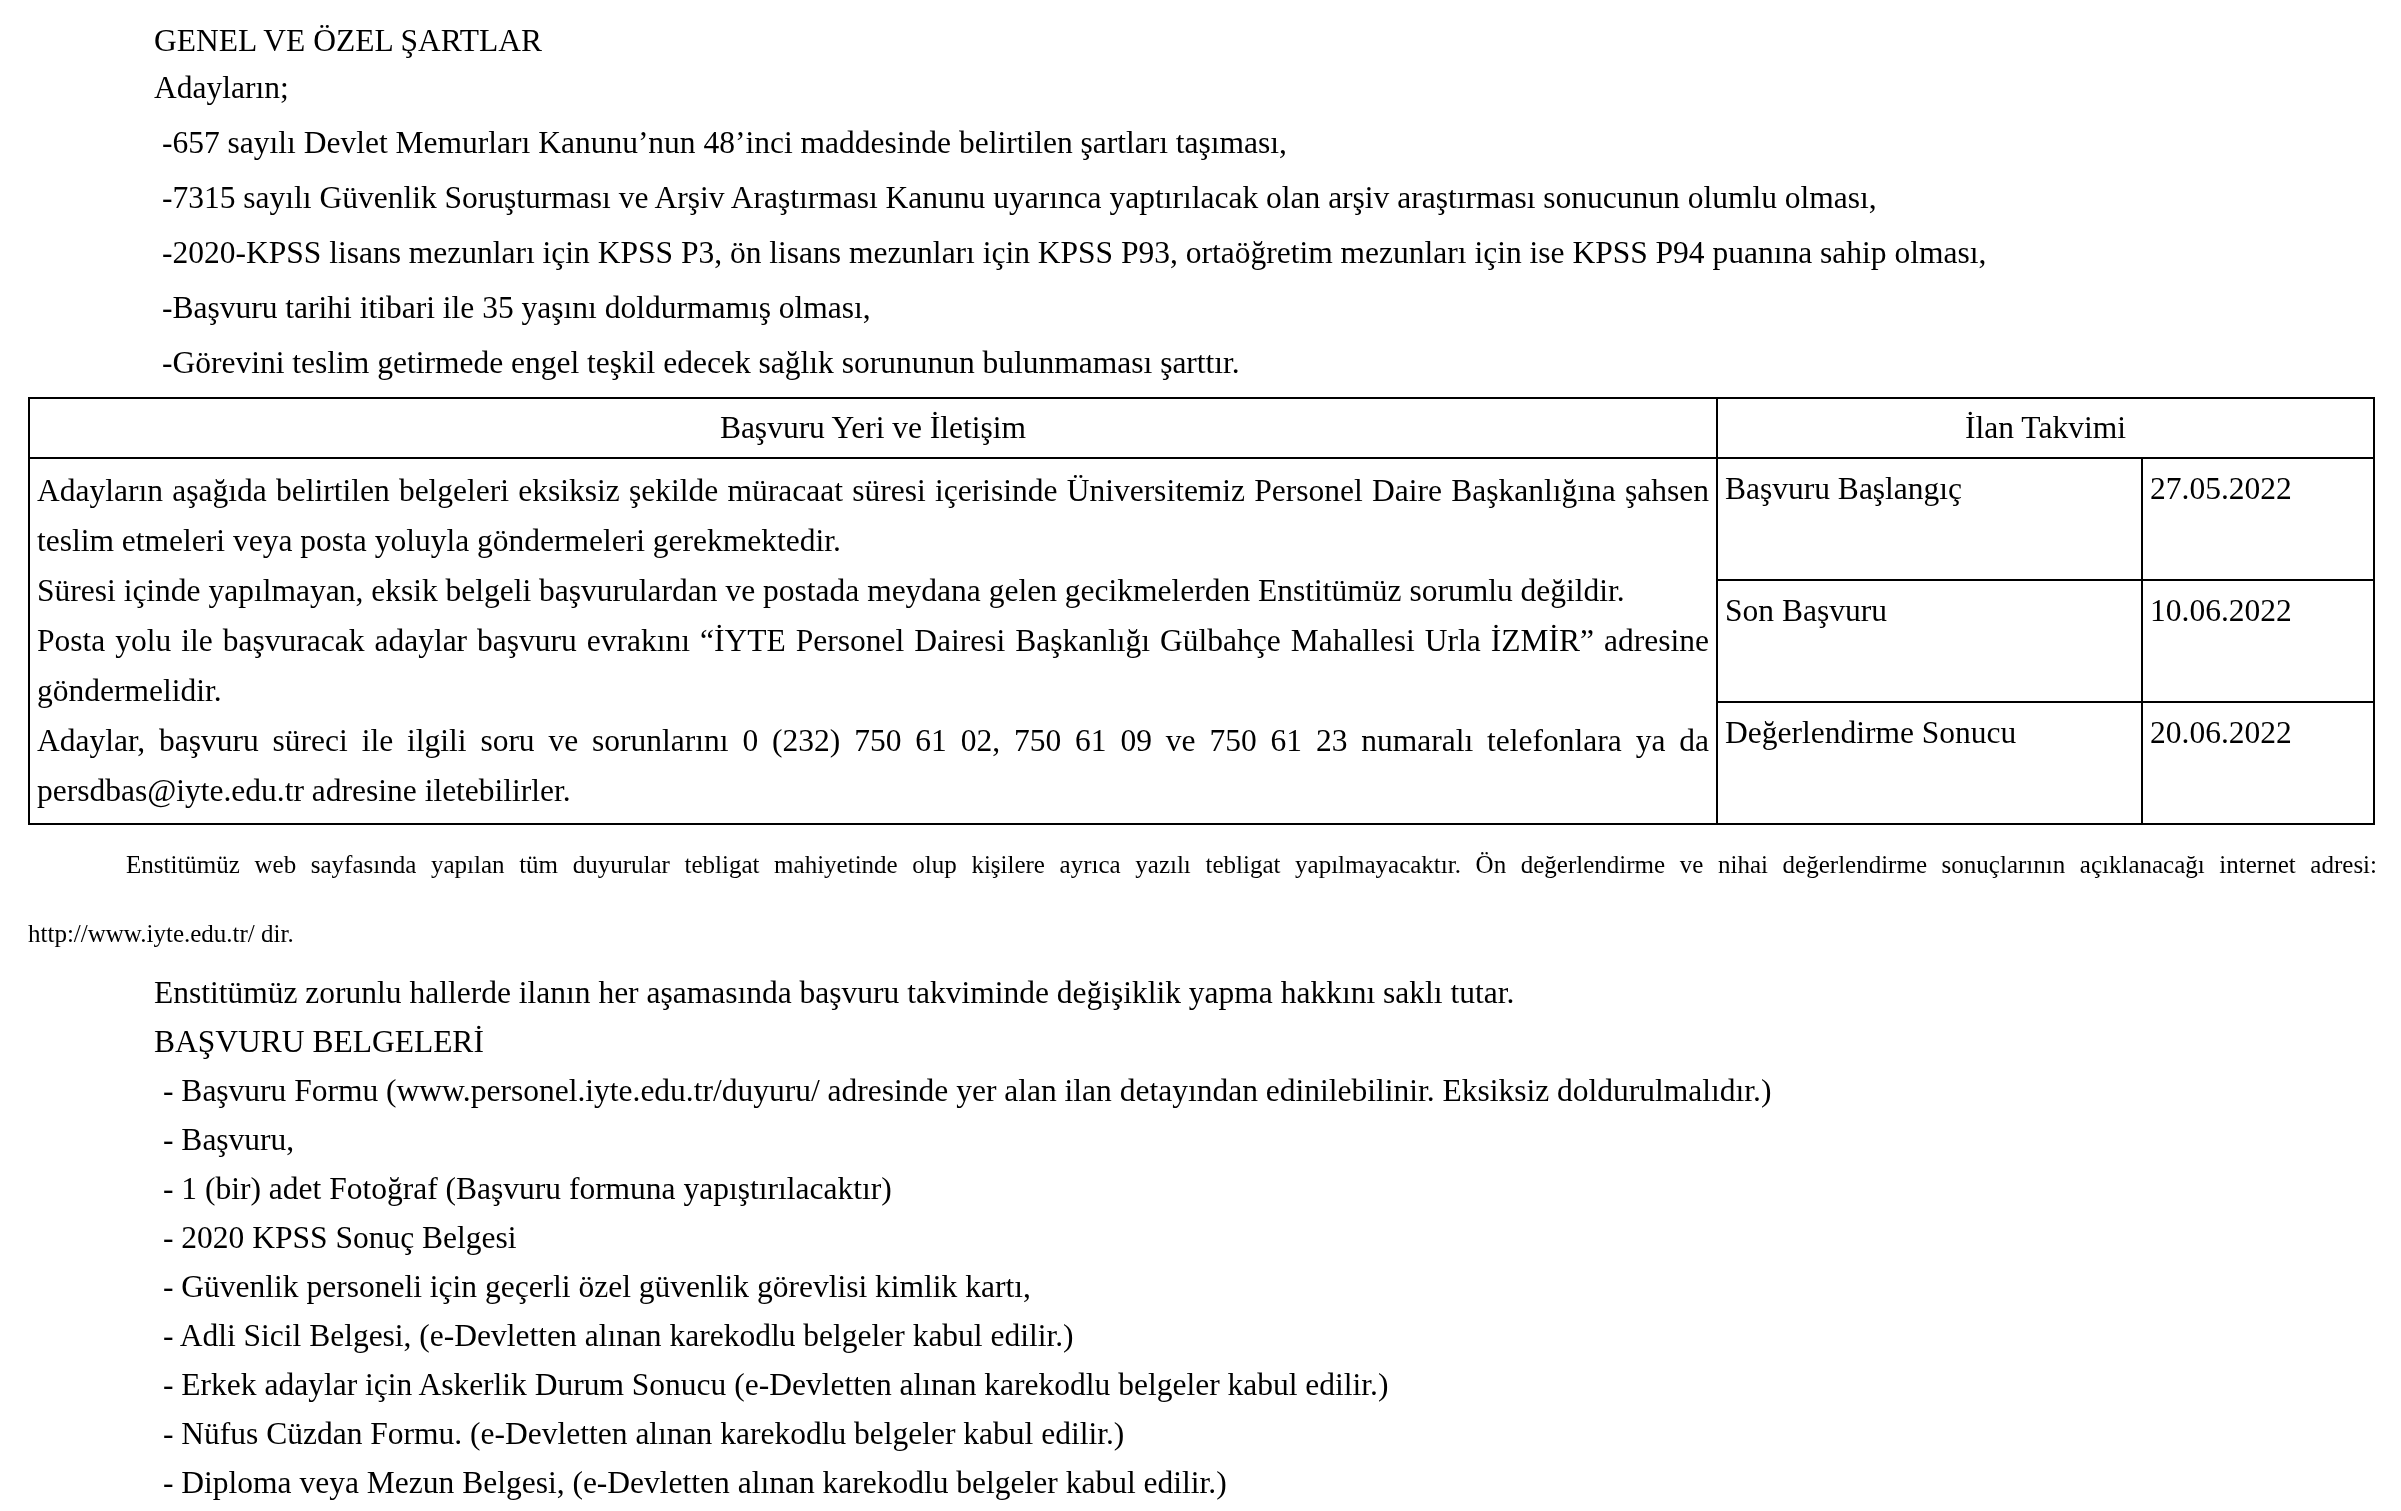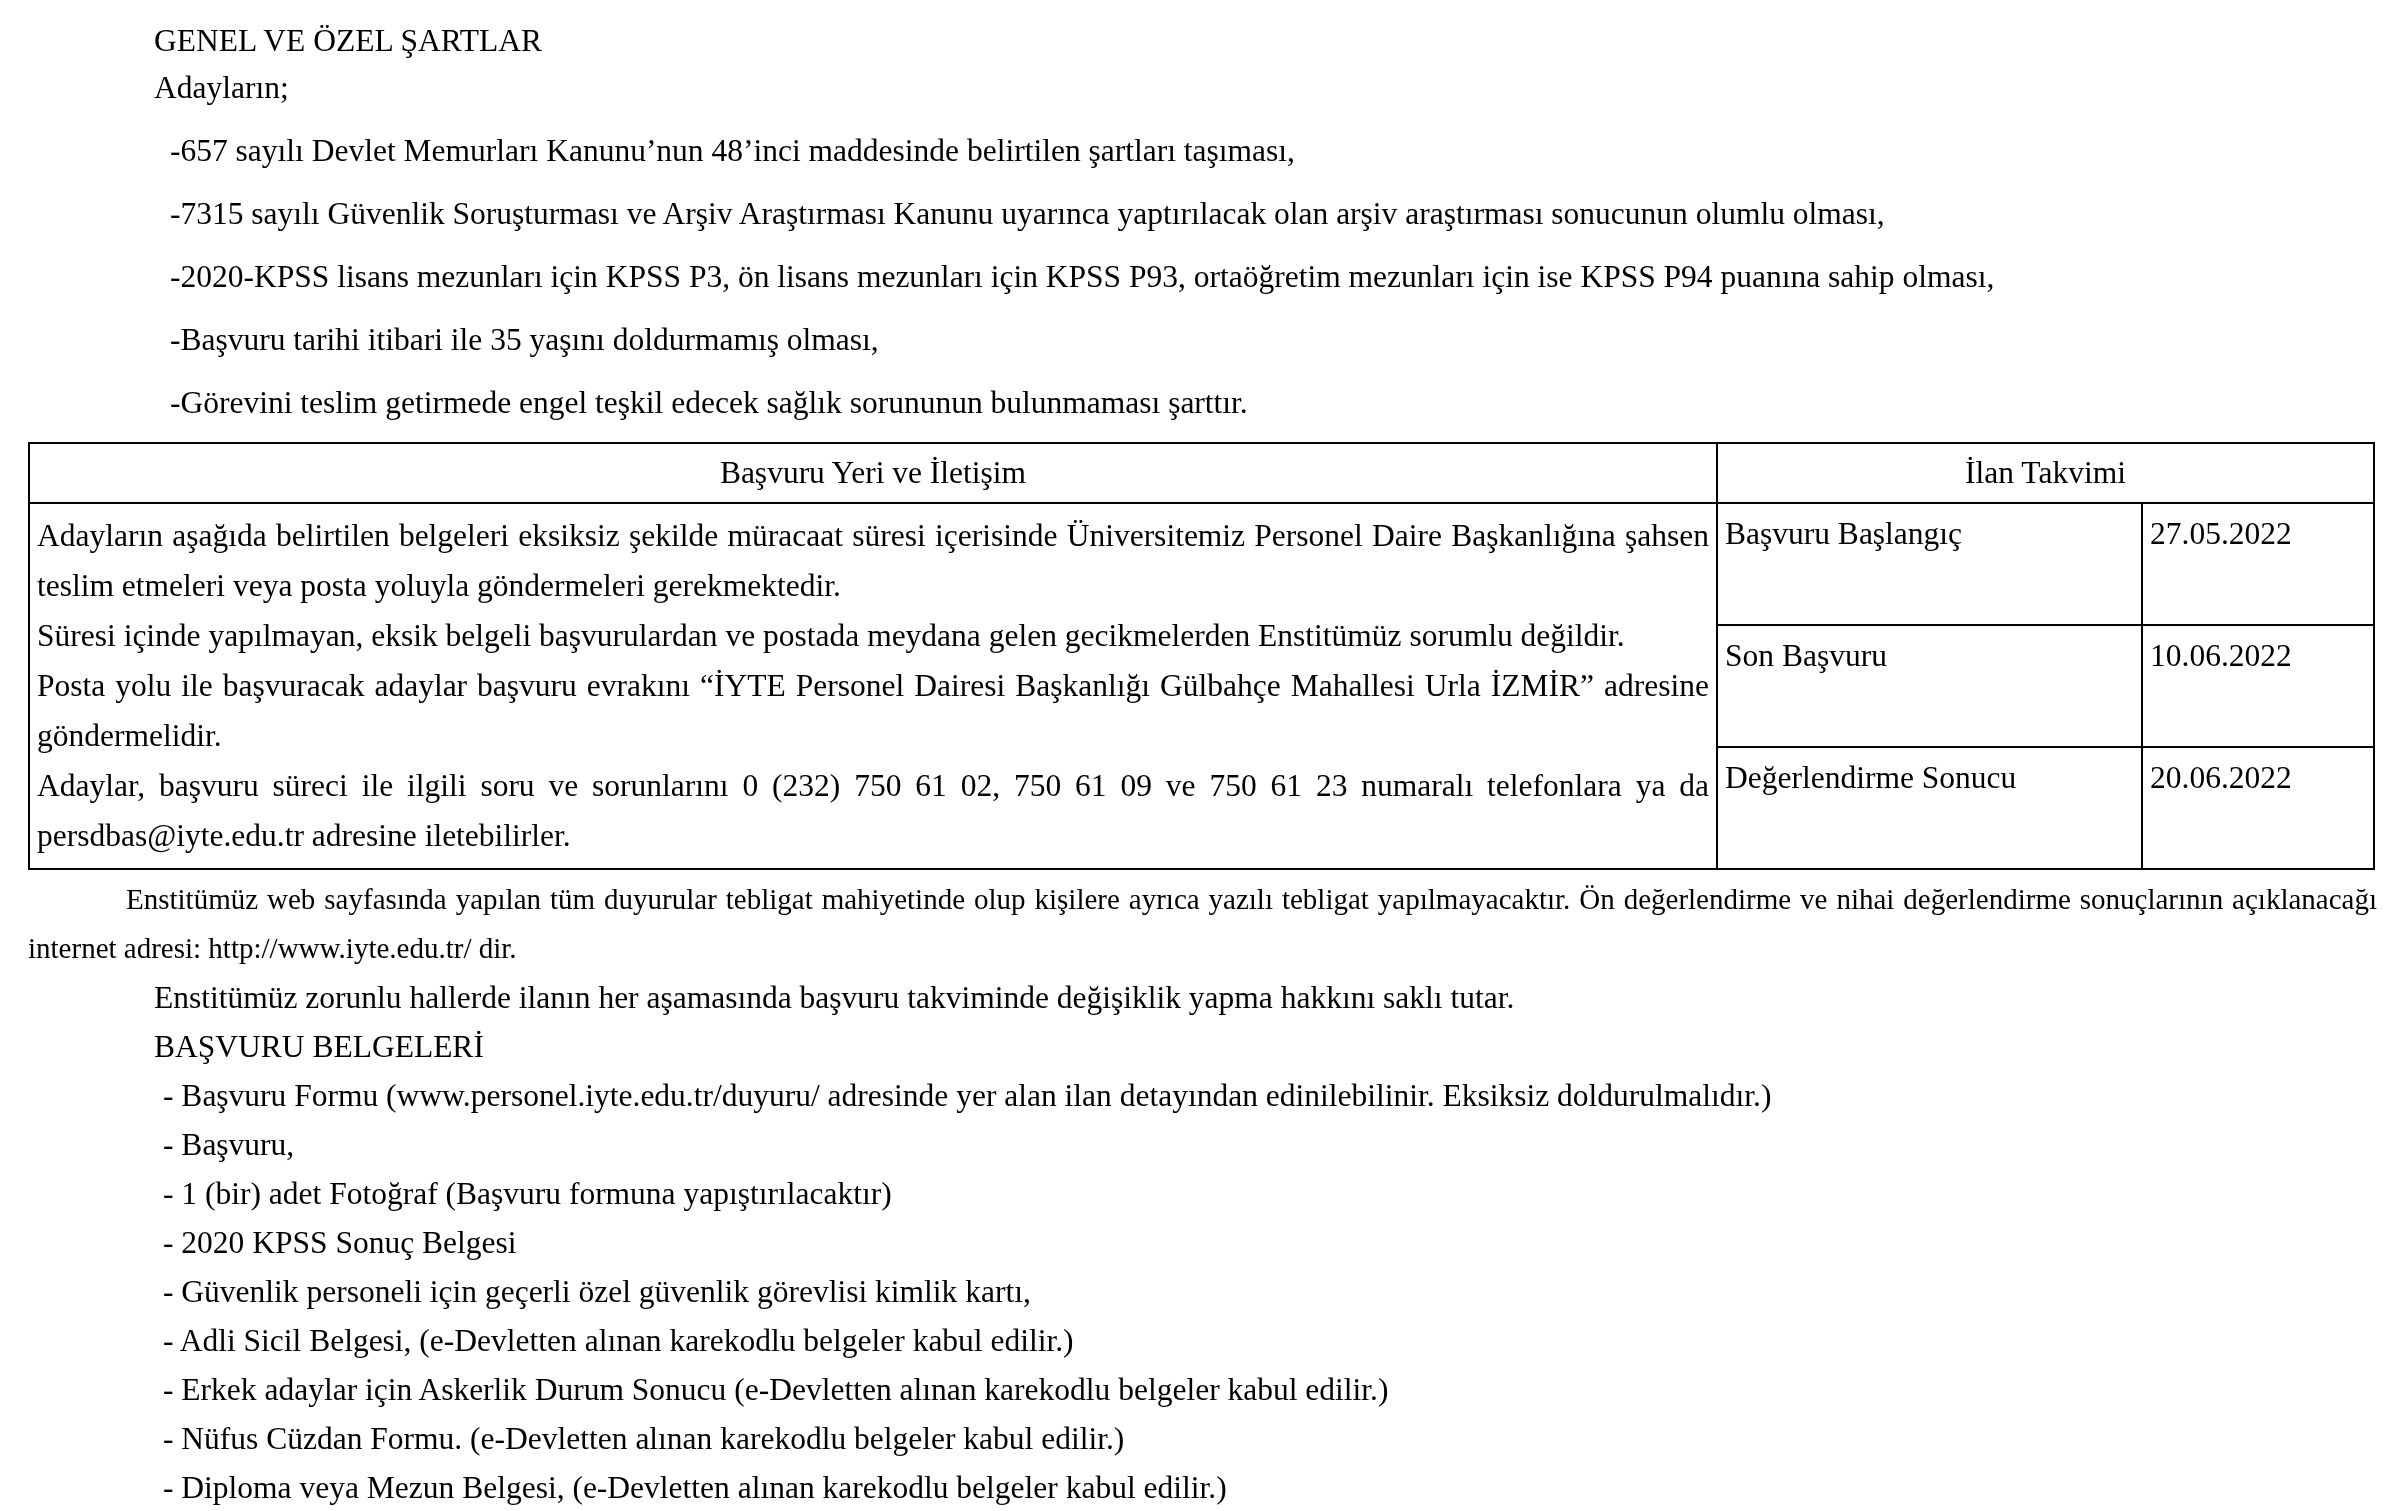--- a/index.html
+++ b/index.html
@@ -21,21 +21,21 @@
     height: 1511px;
     box-sizing: border-box;
     padding: 17.3px 28px 0 28px;
   }
 
   
   .line {
     font-size: 31.5px;
     line-height: 47px;
     white-space: nowrap;
-    margin: 16px;
+    margin: 8px;
   }
   .indent {
     padding-left: 126px;
   }
   .heading {
     font-size: 31.5px;
     line-height: 47px;
     padding-left: 126px;
     margin: 0;
     white-space: nowrap;
@@ -86,22 +86,22 @@
     padding: 2.4px 0 3.1px 12.6px;
     white-space: nowrap;
   }
   .cell-mid {
     vertical-align: middle;
     margin-top: 20px;
   }
 
   
   .para {
-    font-size: 29px;
-    line-height: 49px;
+    font-size: 25px;
+    line-height: 69px;
     margin: 4.7px 0 0 0;
     text-align: justify;
     text-align-last: left;
     width: 2349px;
     text-indent: 98px;
   }
   .belge-line {
     font-size: 31.5px;
     line-height: 49px;
     margin: 0;

